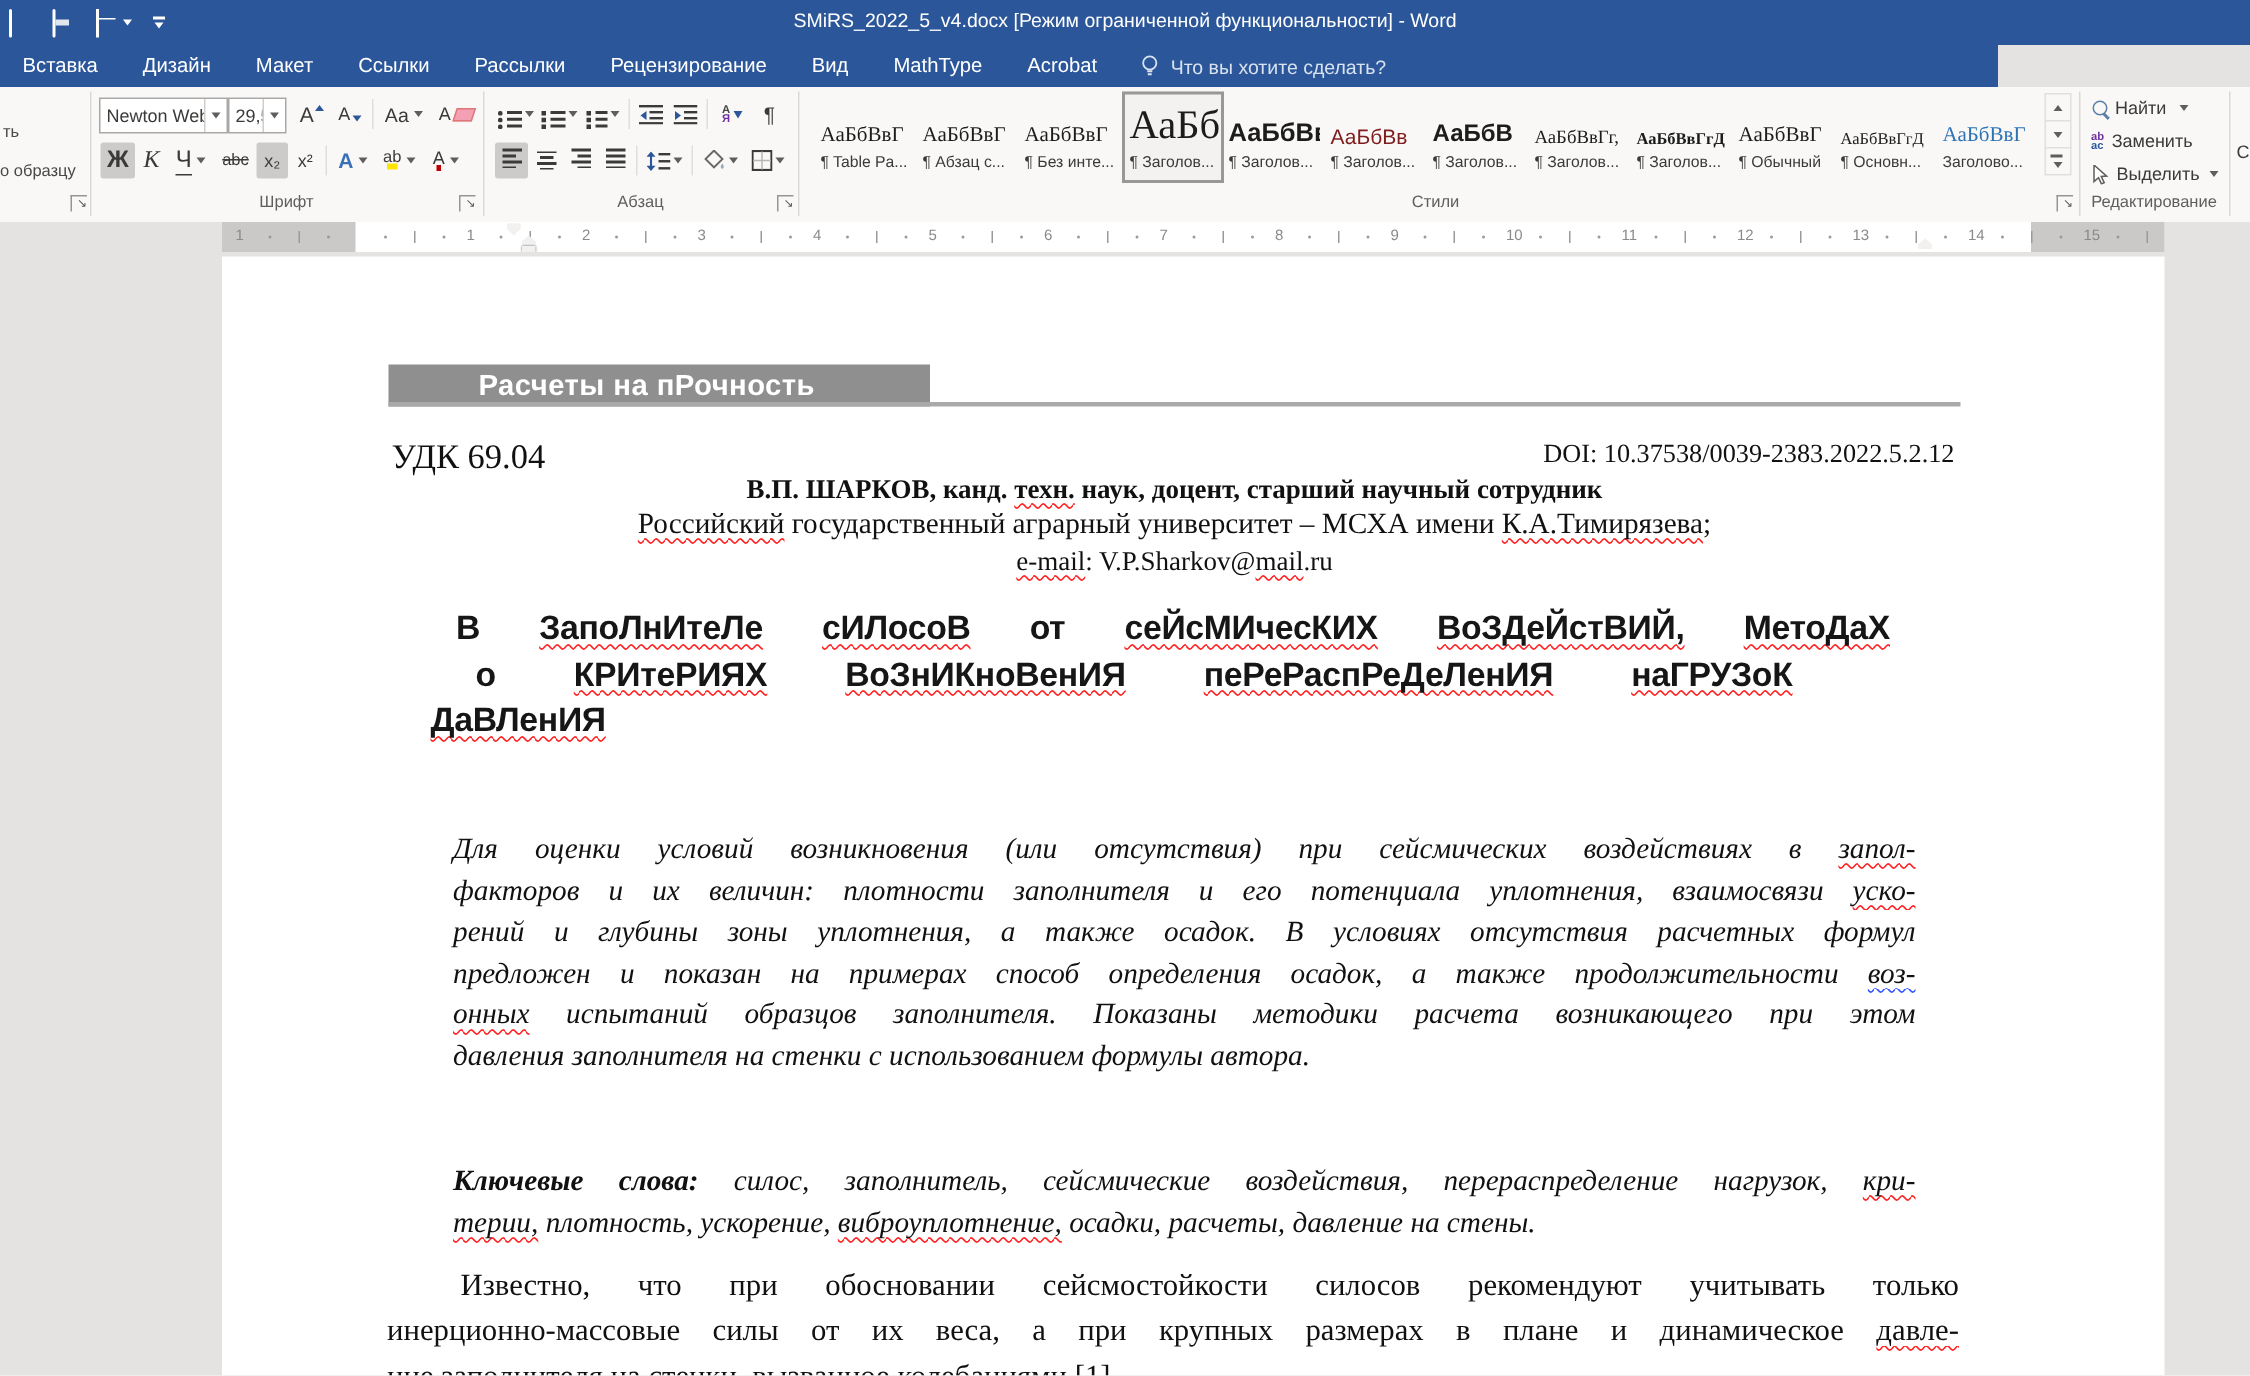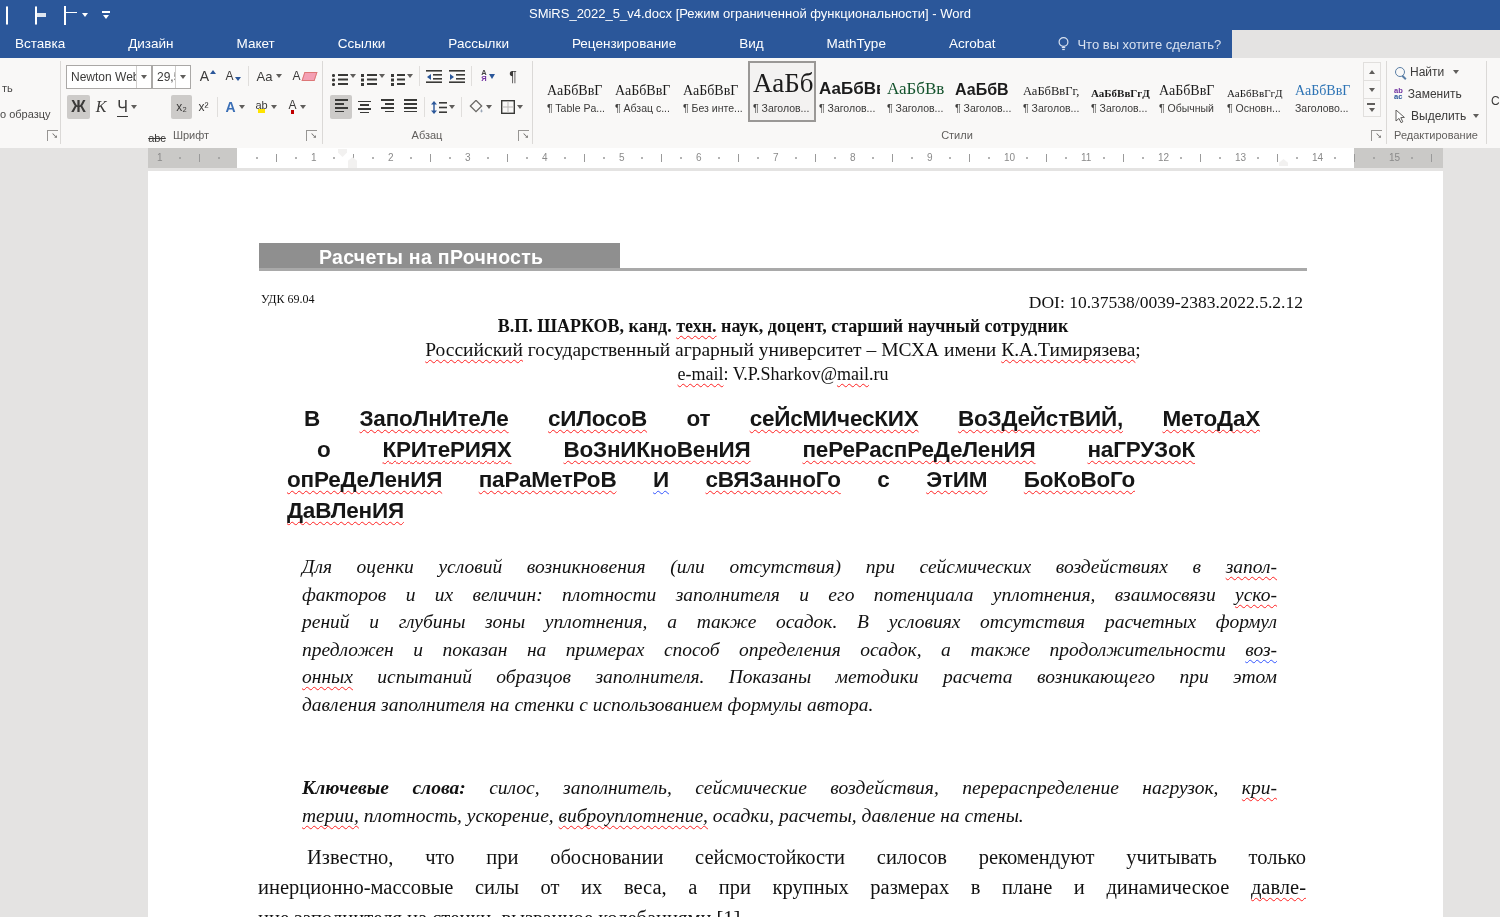--- a/index.html
+++ b/index.html
@@ -14,21 +14,21 @@
   .q-doc{width:11px;height:14px;border:1.2px solid #fff;border-radius:1px;}
   .q-print{width:13px;height:13px;border:1.2px solid #fff;border-radius:1px;margin-top:2px;}
   .q-print:after{content:"";position:absolute;left:2px;top:6px;width:9px;height:4px;background:#fff;opacity:.85;}
   .q-table{width:14px;height:13px;border:1.2px solid #fff;margin-top:2px;}
   .q-table:after{content:"";position:absolute;left:1px;top:5px;width:12px;height:1.2px;background:#fff;}
   .caret-w{width:0;height:0;border-left:3.5px solid transparent;border-right:3.5px solid transparent;border-top:4px solid #fff;display:inline-block;margin-left:3px;}
   .q-more{display:flex;flex-direction:column;align-items:center;gap:2px;}
   .q-more i{width:8px;height:1.4px;background:#fff;display:block;}
   .wtitle{position:absolute;left:50%;top:6px;transform:translateX(-50%);font-size:13px;color:#fff;white-space:nowrap;}
   
-  .tabsrow{position:absolute;left:0;top:30px;width:1232px;height:28px;background:#2b579a;display:flex;align-items:center;gap:33px;}
+  .tabsrow{position:absolute;left:0;top:30px;width:1332px;height:28px;background:#2b579a;display:flex;align-items:center;}
   .rtab{color:#fff;font-size:13.5px;padding:0 15px;height:28px;line-height:28px;white-space:nowrap;}
   .tellme{display:flex;align-items:center;gap:7px;color:#d9e2f0;font-size:13px;padding-left:14px;}
   .bulb{width:13px;height:16px;}
   
   .ribbon{position:absolute;left:0;top:58px;width:1500px;height:90px;background:#f9f8f7;border-bottom:1px solid #d2d0ce;}
   .vsep{position:absolute;top:3px;height:83px;width:1px;background:#dbd9d7;}
   .msep{position:absolute;width:1px;height:20px;background:#e0dedc;}
   .gl{position:absolute;top:71px;font-size:11px;color:#605e5c;text-align:center;white-space:nowrap;}
   .rbtn{position:absolute;display:flex;align-items:center;justify-content:center;border-radius:2px;color:#3b3a39;}
   .rbtn.on{background:#ccidd;background:#cdcbc9;}
@@ -66,21 +66,21 @@
   .mk-fl{width:9px;height:8px;clip-path:polygon(0 0,100% 0,100% 45%,50% 100%,0 45%);}
   .mk-h{width:9px;height:7px;clip-path:polygon(50% 0,100% 55%,100% 100%,0 100%,0 55%);}
   .mk-sq{width:9px;height:4px;}
   
   .docarea{position:absolute;left:0;top:168px;width:1500px;height:749px;background:#e4e3e2;overflow:hidden;}
   .page{position:absolute;left:148px;top:3px;width:1295px;height:760px;background:#fff;}
   .banner{position:absolute;left:111px;top:72px;width:361px;height:28px;background:#8f8f8f;color:#fff;
           font-weight:bold;font-size:19.5px;line-height:28px;padding-left:60px;box-sizing:border-box;letter-spacing:.3px;}
   .hline{position:absolute;left:111px;top:97px;width:1048px;height:3px;background:#a9a9a9;}
   .serif{font-family:"Liberation Serif",serif;color:#111;}
-  .udk{position:absolute;left:113px;top:121px;font-size:12px;}
+  .udk{position:absolute;left:113px;top:121px;font-size:23px;}
   .doi{position:absolute;right:140px;top:121px;font-size:17.5px;}
   .centerblock{position:absolute;left:111px;top:143px;width:1048px;text-align:center;}
   .authline{font-weight:bold;font-size:18px;line-height:24px;}
   .affline{font-size:19.5px;line-height:24px;}
   .emline{font-size:18px;line-height:24px;}
   .titleblock{position:absolute;left:139px;top:233px;font-weight:bold;font-size:22.5px;line-height:30.5px;color:#161616;letter-spacing:-0.2px;}
   .tl{white-space:nowrap;}
   .tl-j{text-align:justify;text-align-last:justify;}
   .tl1{padding-left:30px;width:878px;}
   .tl2{padding-left:17px;width:956px;}
@@ -184,21 +184,21 @@
   <div class="rbtn on" style="left:67px;top:37px;width:23px;height:24px;font-weight:bold;">
     <span>Ж</span>
   </div>
   <div class="rbtn" style="left:91px;top:37px;width:20px;height:24px;font-style:italic;font-family:'Liberation Serif',serif;">
     <span>К</span>
   </div>
   <div class="rbtn" style="left:112px;top:37px;width:30px;height:24px;gap:3px;">
     <span style="border-bottom:1.6px solid #3b3a39;">Ч</span>
       <span class="caret"></span>
   </div>
-  <div class="rbtn" style="left:144px;top:37px;width:26px;height:24px;text-decoration:line-through;font-size:11px;margin-top:31px;">
+  <div class="rbtn" style="left:144px;top:37px;width:26px;height:24px;text-decoration:line-through;font-size:11px;">
     <span>abc</span>
   </div>
   <div class="rbtn on" style="left:171px;top:37px;width:21px;height:24px;font-size:12px;">
     <span>x₂</span>
   </div>
   <div class="rbtn" style="left:193px;top:37px;width:21px;height:24px;font-size:12px;">
     <span>x²</span>
   </div>
   <span class="msep" style="left:217px;top:39px;"></span>
   <div class="rbtn" style="left:221px;top:37px;width:28px;height:24px;gap:3px;color:#3b6fb6;font-weight:bold;">
@@ -353,21 +353,21 @@
   </div>
   <div class="sitem sel" style="left:748px;">
     <span class="sprev" style="font-size:27px;">АаБбВвГ</span>
     <span class="sname">¶ Заголов...</span>
   </div>
   <div class="sitem" style="left:816px;">
     <span class="sprev" style="font-size:17px;font-weight:bold;font-family:'Liberation Sans',sans-serif;">АаБбВвГ</span>
     <span class="sname">¶ Заголов...</span>
   </div>
   <div class="sitem" style="left:884px;">
-    <span class="sprev" style="font-size:17px;color:#14532d;font-family:Liberation Serif, serif;">АаБбВв</span>
+    <span class="sprev" style="font-size:14px;color:#7f1d1d;font-family:Liberation Sans, sans-serif;">АаБбВв</span>
     <span class="sname">¶ Заголов...</span>
   </div>
   <div class="sitem" style="left:952px;">
     <span class="sprev" style="font-size:16px;font-weight:bold;font-family:'Liberation Sans',sans-serif;">АаБбВ</span>
     <span class="sname">¶ Заголов...</span>
   </div>
   <div class="sitem" style="left:1020px;">
     <span class="sprev" style="font-size:12.5px;">АаБбВвГг,</span>
     <span class="sname">¶ Заголов...</span>
   </div>
@@ -448,21 +448,20 @@
 
     <div class="centerblock serif">
       <div class="authline"><span>В.П. ШАРКОВ, канд. </span><span class="sq-r">техн.</span><span> наук, доцент, старший научный сотрудник</span></div>
       <div class="affline"><span class="sq-r">Российский</span><span> государственный аграрный университет – МСХА имени </span><span class="sq-r">К.А.Тимирязева</span><span>;</span></div>
       <div class="emline"><span class="sq-r">e-mail</span><span>: V.P.Sharkov@</span><span class="sq-r">mail</span><span>.ru</span></div>
     </div>
 
     <div class="titleblock">
       <div class="tl tl-j tl2"><span>В </span><span class="sq-r">ЗапоЛнИтеЛе</span><span> </span><span class="sq-r">сИЛосоВ</span><span> от </span><span class="sq-r">сеЙсМИчесКИХ</span><span> </span><span class="sq-r">ВоЗДеЙстВИЙ,</span><span> </span><span class="sq-r">МетоДаХ</span></div>
       <div class="tl tl-j tl1"><span>о </span><span class="sq-r">КРИтеРИЯХ</span><span> </span><span class="sq-r">ВоЗнИКноВенИЯ</span><span> </span><span class="sq-r">пеРеРаспРеДеЛенИЯ</span><span> </span><span class="sq-r">наГРУЗоК</span></div>
-      <div class="tl tl-j tl3"><span class="sq-r">опРеДеЛенИЯ</span><span> </span><span class="sq-r">паРаМетРоВ</span><span> </span><span class="sq-b">И</span><span> </span><span class="sq-r">сВЯЗанноГо</span><span> с </span><span class="sq-r">ЭтИМ</span><span> </span><span class="sq-r">БоКоВоГо</span></div>
       <div class="tl"><span class="sq-r">ДаВЛенИЯ</span></div>
     </div>
 
     <div class="abstract">
       <div class="al"><span>Для оценки условий возникновения (или отсутствия) при сейсмических воздействиях в </span><span class="sq-r">запол-</span></div>
       <div class="al"><span>факторов и их величин: плотности заполнителя и его потенциала уплотнения, взаимосвязи </span><span class="sq-r">уско-</span></div>
       <div class="al"><span>рений и глубины зоны уплотнения, а также осадок. В условиях отсутствия расчетных формул</span></div>
       <div class="al"><span>предложен и показан на примерах способ определения осадок, а также продолжительности </span><span class="sq-b">воз-</span></div>
       <div class="al"><span class="sq-r">онных</span><span> испытаний образцов заполнителя. Показаны методики расчета возникающего при этом</span></div>
       <div class="al last"><span>давления заполнителя на стенки с использованием формулы автора.</span></div>

